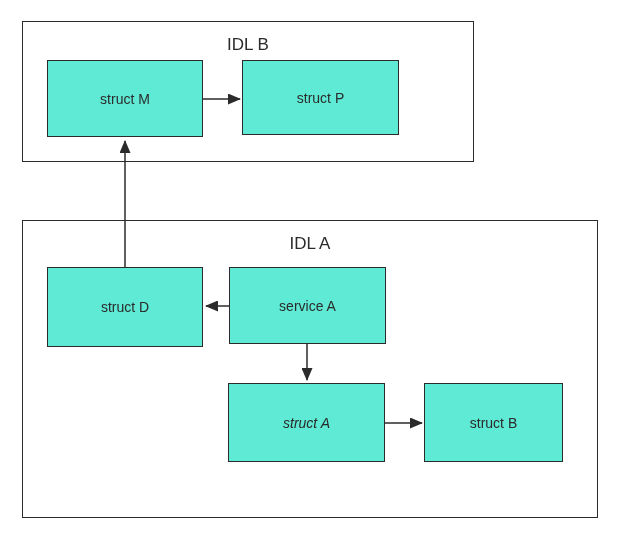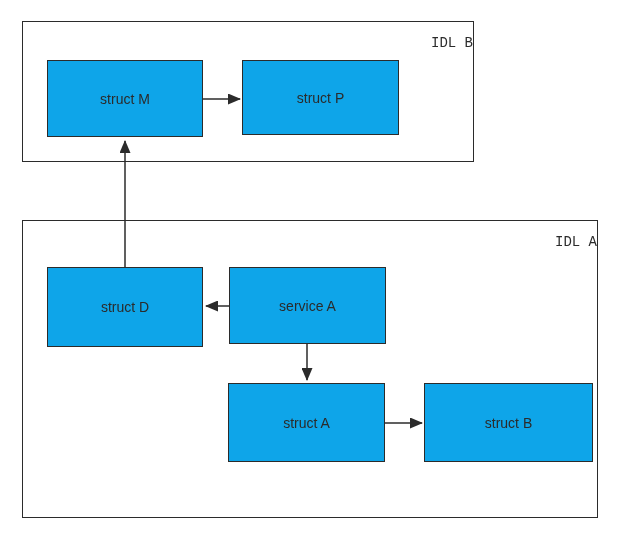--- a/index.html
+++ b/index.html
@@ -14,55 +14,54 @@
   }
   .group {
     position: absolute;
     box-sizing: border-box;
     border: 1.5px solid #2b2b2b;
     background: #ffffff;
     z-index: 1;
   }
   .group-label {
     width: 100%;
-    text-align: right;
+    text-align: center;
     padding-top: 13px;
-    font-size: 14px;
+    font-size: 17px;
     color: #2b2b2b;
-    font-family: Liberation Mono, monospace;
   }
   #g-idl-b { left: 22px; top: 21px;  width: 452px; height: 141px; }
   #g-idl-a { left: 22px; top: 220px; width: 576px; height: 298px; }
 
   .edges-layer {
     position: absolute;
     left: 0; top: 0;
     width: 640px; height: 541px;
     z-index: 2;
     pointer-events: none;
   }
 
   .node {
     position: absolute;
     box-sizing: border-box;
     border: 1.5px solid #2b2b2b;
-    background: #0ea5e9;
+    background: #5eead4;
     display: flex;
     align-items: center;
     justify-content: center;
     font-size: 14px;
     color: #2b2b2b;
     z-index: 3;
   }
   #n-struct-m  { left: 47px;  top: 60px;  width: 156px; height: 77px; }
   #n-struct-p  { left: 242px; top: 60px;  width: 157px; height: 75px; }
   #n-struct-d  { left: 47px;  top: 267px; width: 156px; height: 80px; }
   #n-service-a { left: 229px; top: 267px; width: 157px; height: 77px; }
-  #n-struct-a  { left: 228px; top: 383px; width: 157px; height: 79px; }
-  #n-struct-b  { left: 424px; top: 383px; width: 169px; height: 79px; justify-content: center; }
+  #n-struct-a  { left: 228px; top: 383px; width: 157px; height: 79px; font-style: italic; }
+  #n-struct-b  { left: 424px; top: 383px; width: 139px; height: 79px; justify-content: center; }
 
   .edge { stroke: #2b2b2b; stroke-width: 1.5; }
 </style>
 </head>
 <body>
 
 <div class="canvas">
 
   <div class="group" id="g-idl-b">
     <div class="group-label">IDL B</div>

